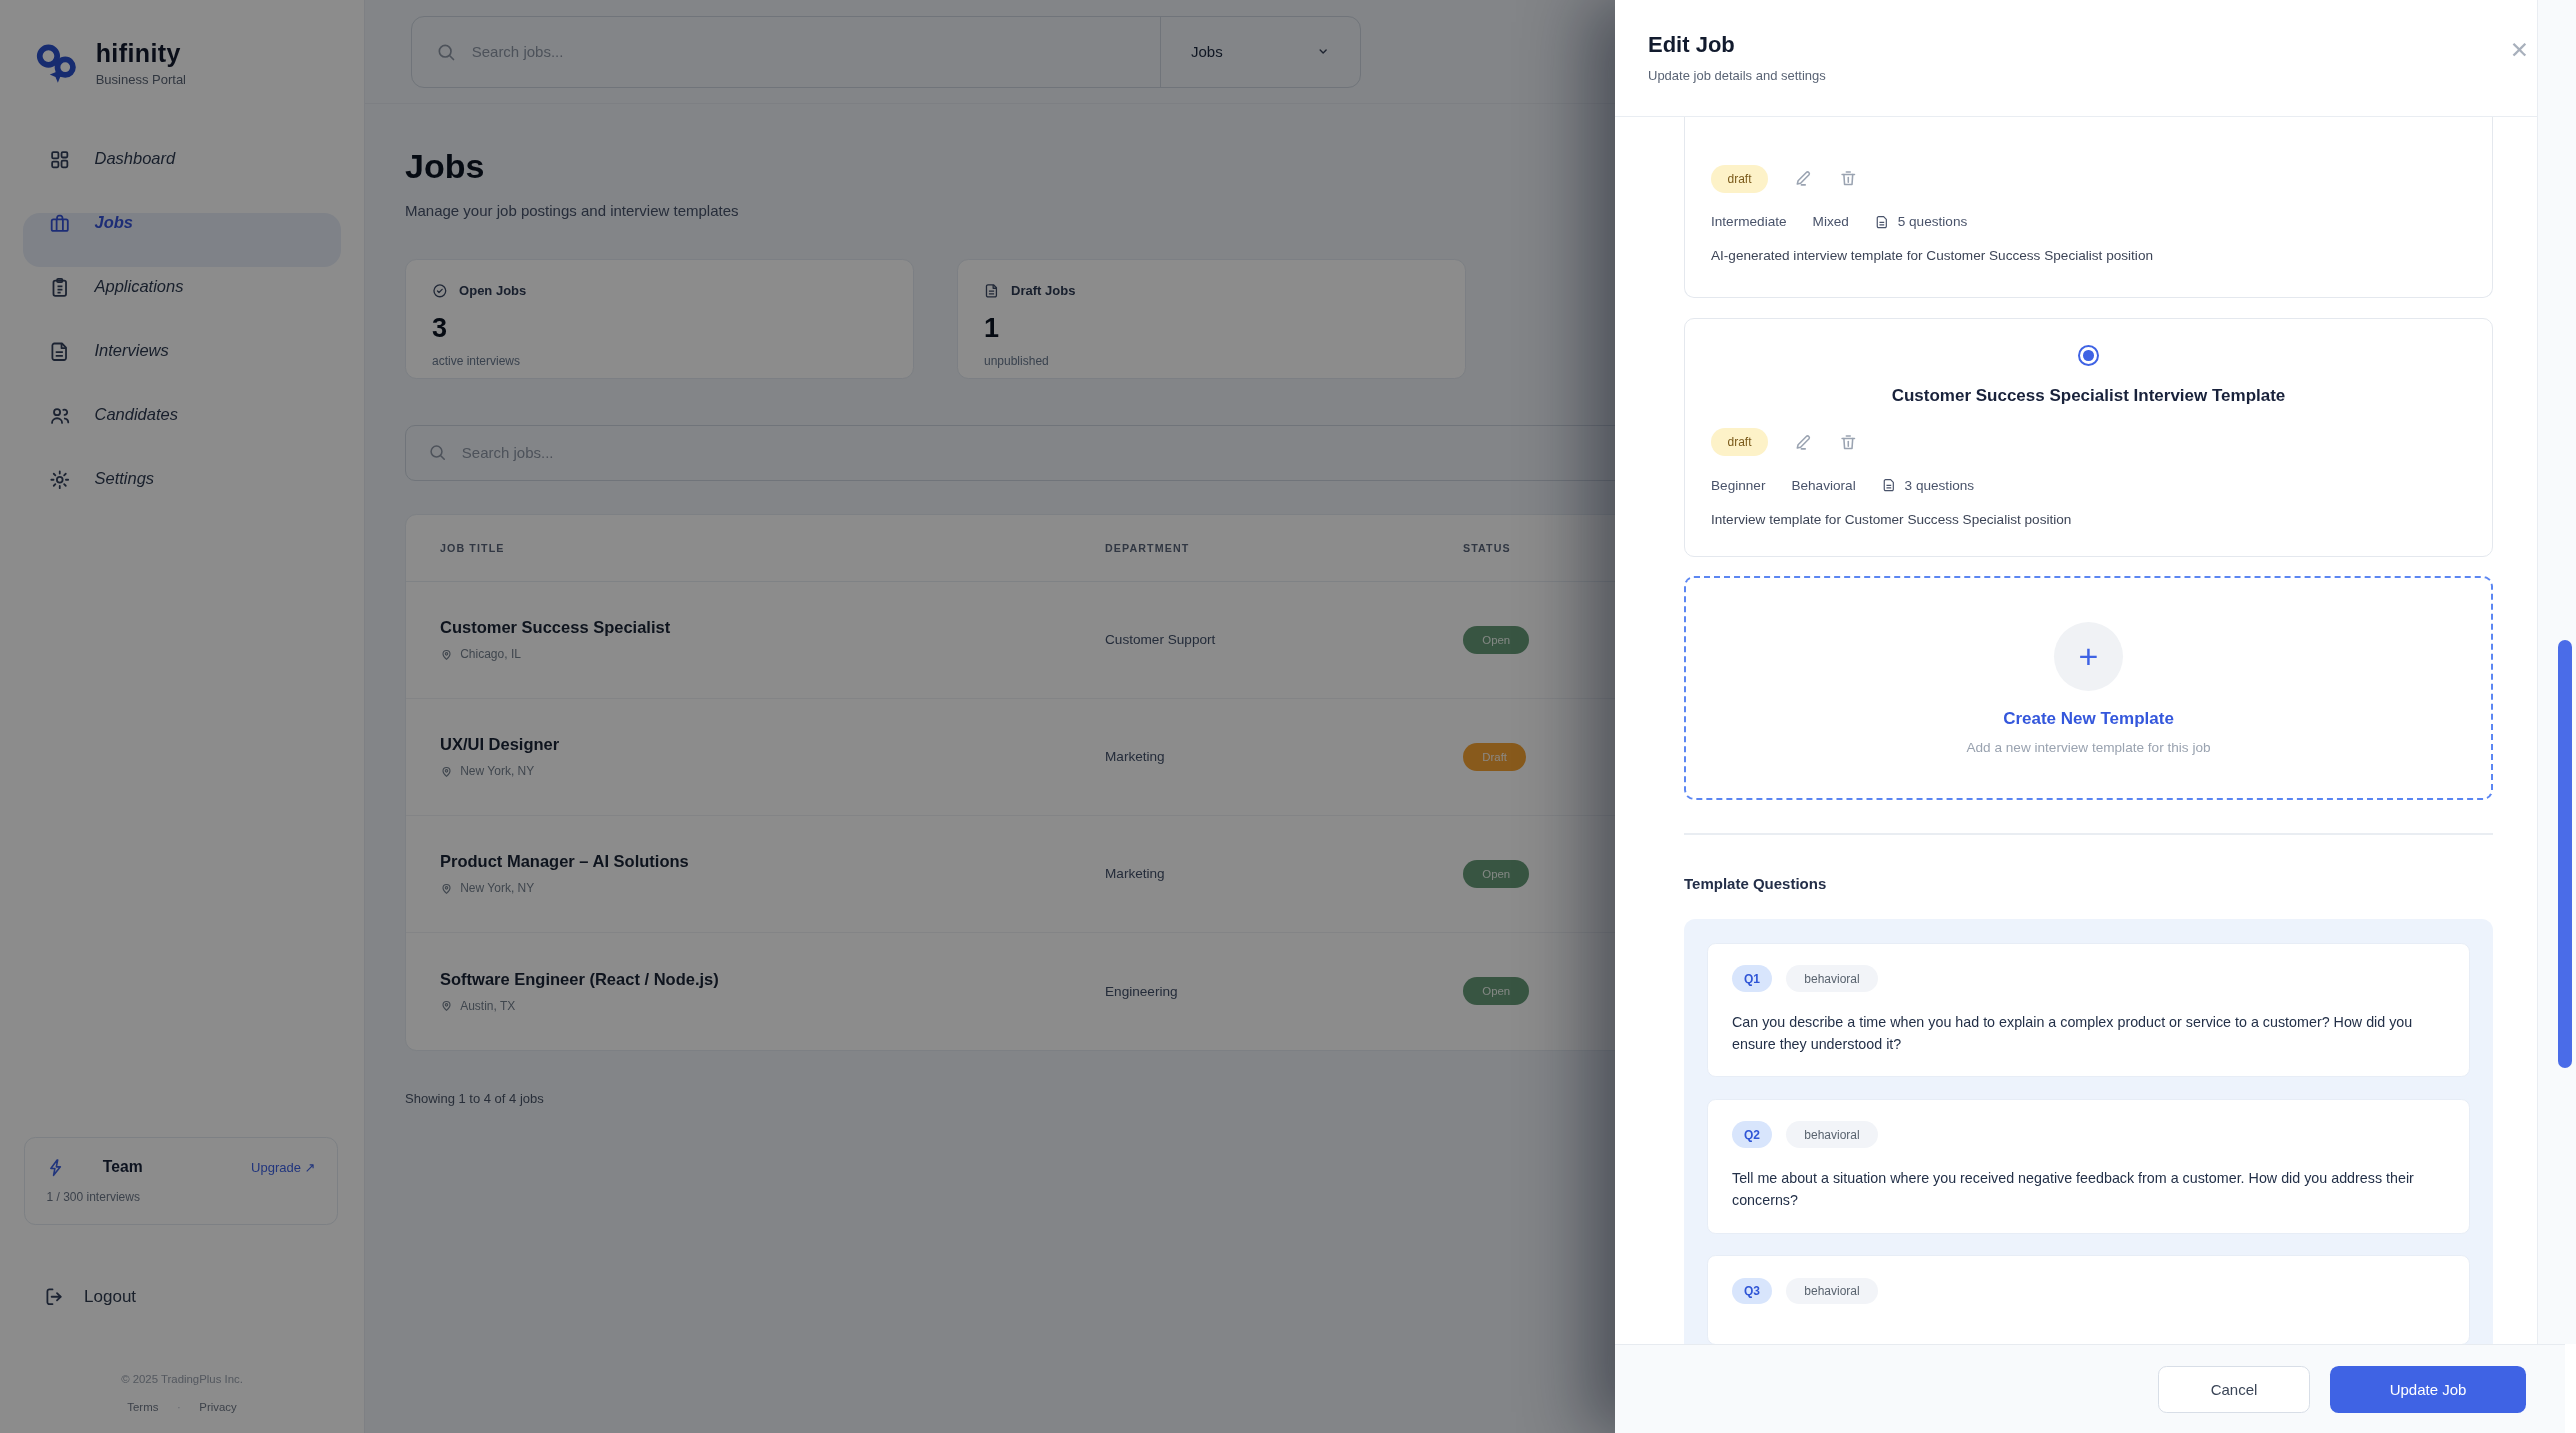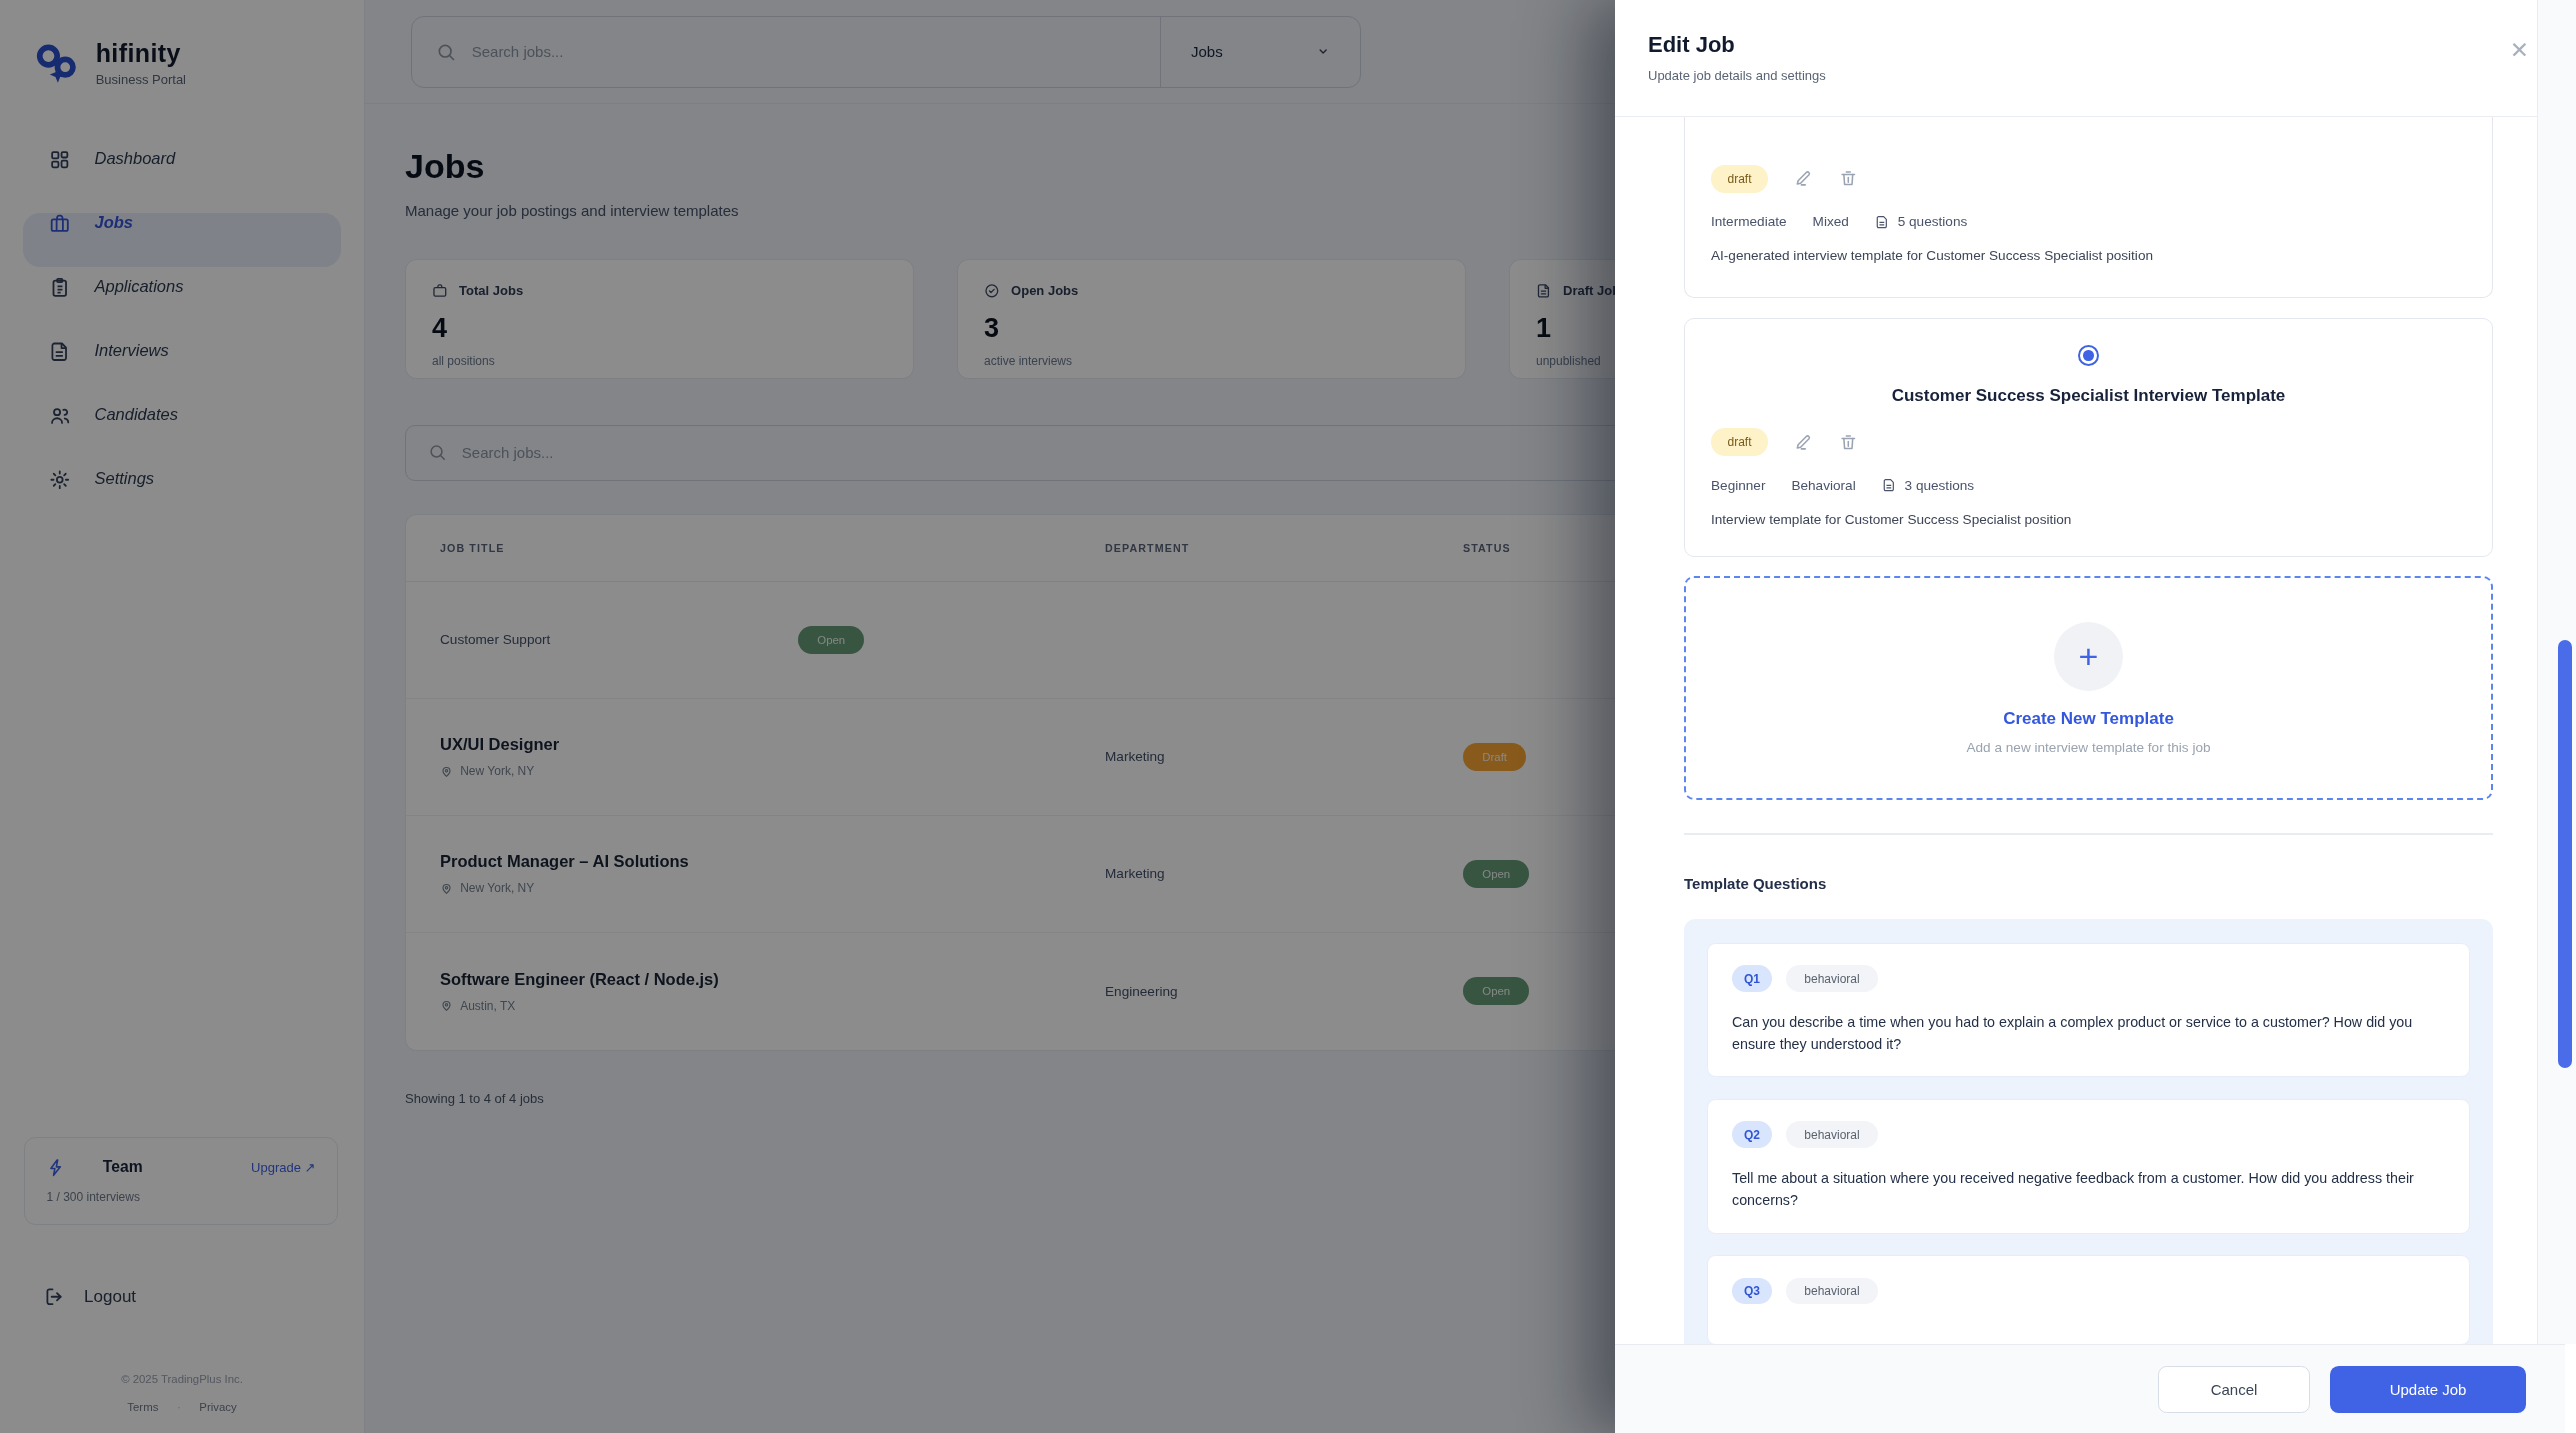--- a/index.html
+++ b/index.html
@@ -263,33 +263,20 @@
   </div>
 
   <div class="content">
     <div class="page-title">Jobs</div>
     <div class="page-sub">Manage your job postings and interview templates</div>
 
     <div class="stats">
       <div class="stat">
         <div class="stat-top">
           <span class="ni">
-            <svg width="15.7" height="15.7" viewBox="0 0 24 24" fill="none" stroke="currentColor" stroke-width="2" stroke-linejoin="round">
-                <rect x="3" y="7" width="18" height="13" rx="2"></rect>
-                <path d="M9 7V5.2A2.2 2.2 0 0 1 11.2 3h1.6A2.2 2.2 0 0 1 15 5.2V7"></path>
-              </svg>
-          </span>
-          <span>Total Jobs</span>
-        </div>
-        <div class="stat-num">4</div>
-        <div class="stat-cap">all positions</div>
-      </div>
-      <div class="stat">
-        <div class="stat-top">
-          <span class="ni">
             <svg width="15.7" height="15.7" viewBox="0 0 24 24" fill="none" stroke="currentColor" stroke-width="2" stroke-linecap="round" stroke-linejoin="round">
                 <circle cx="12" cy="12" r="9"></circle>
                 <path d="M8.4 12.3l2.3 2.3 4.8-4.9"></path>
               </svg>
           </span>
           <span>Open Jobs</span>
         </div>
         <div class="stat-num">3</div>
         <div class="stat-cap">active interviews</div>
       </div>
@@ -320,20 +307,32 @@
     </div>
 
     <div class="jobs-table">
       <div class="thead">
         <div class="col-a">JOB TITLE</div>
         <div class="col-b">DEPARTMENT</div>
         <div class="col-c">STATUS</div>
       </div>
 
       <div class="trow">
+        <div class="col-a">
+          <div class="job-title">Customer Success Specialist</div>
+          <div class="loc">
+              <span>
+                <svg width="13" height="13" viewBox="0 0 24 24" fill="none" stroke="currentColor" stroke-width="2">
+                  <path d="M12 21s-6.5-5.6-6.5-10a6.5 6.5 0 1 1 13 0C18.5 15.4 12 21 12 21z"></path>
+                  <circle cx="12" cy="10.8" r="2.3"></circle>
+                </svg>
+              </span>
+              <span>Chicago, IL</span>
+            </div>
+        </div>
         <div class="col-b dept">Customer Support</div>
         <div class="col-c"><span class="badge open">Open</span></div>
       </div>
 
       <div class="trow">
         <div class="col-a">
           <div class="job-title">UX/UI Designer</div>
           <div class="loc">
               <span>
                 <svg width="13" height="13" viewBox="0 0 24 24" fill="none" stroke="currentColor" stroke-width="2">

